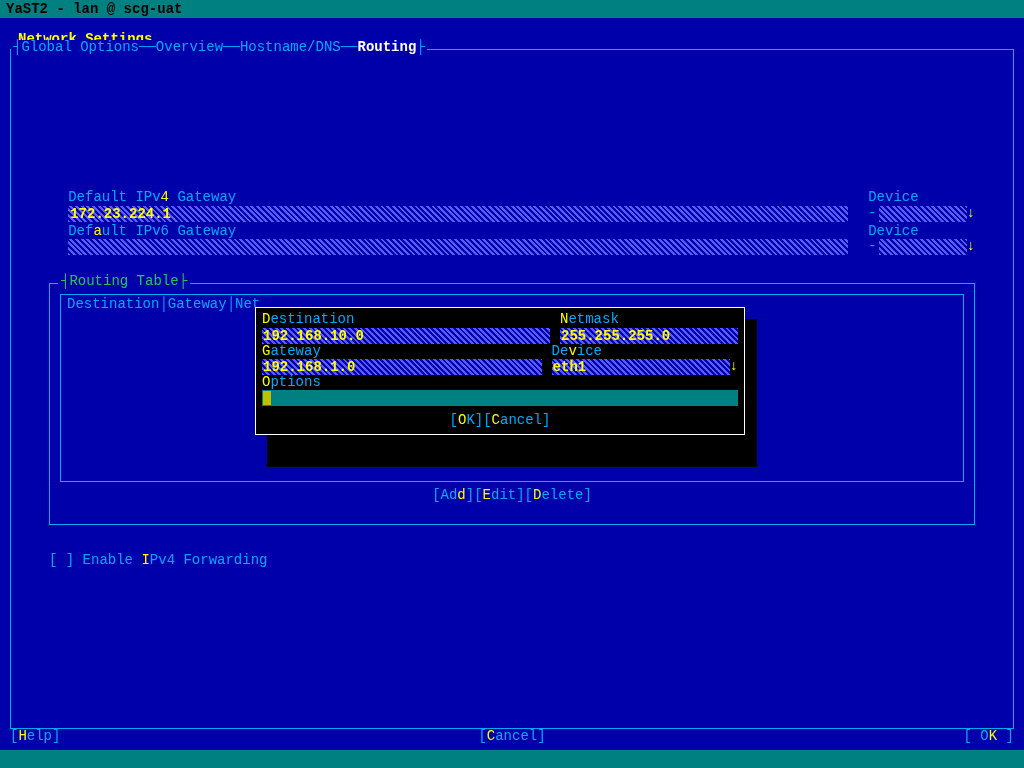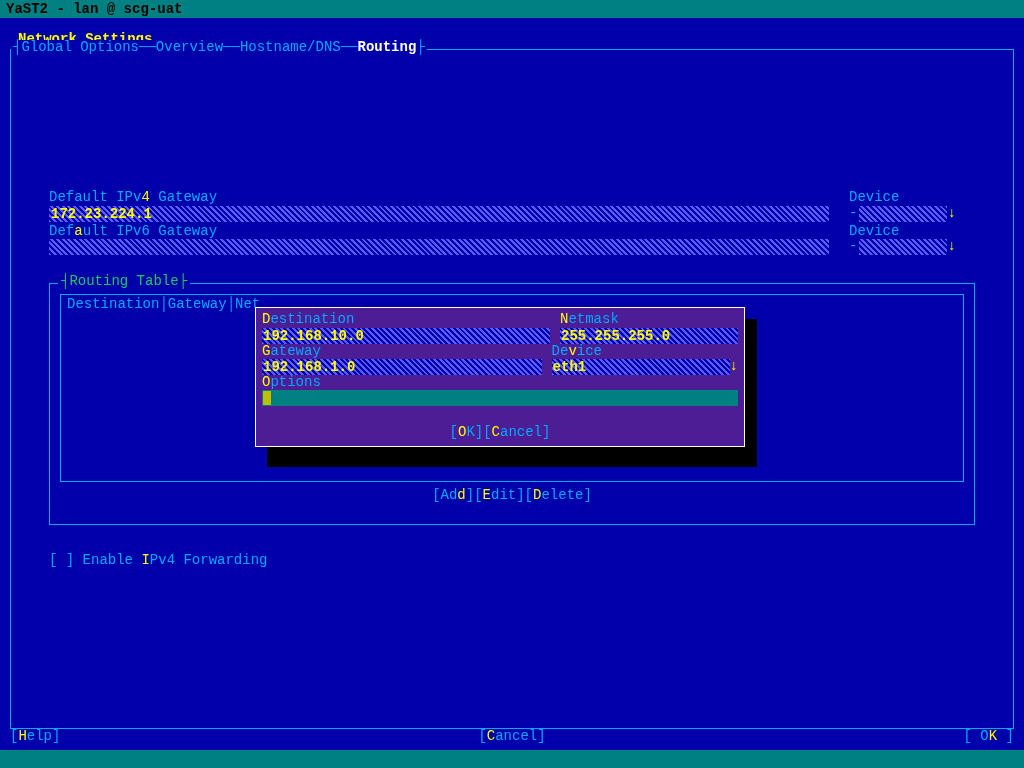--- a/index.html
+++ b/index.html
@@ -45,21 +45,21 @@
     background: #0000aa;
     color: #00aaff;
     padding: 0 2px;
   }
   .tabs-label .sel { color: #fff; font-weight: bold; }
   .tabs-label .dim { color: #00aaff; }
   .line-seg { color: #00aaff; }
   .content { margin-top: 130px; }
   .label { color: #00aaff; }
   .label .hl { color: #ffff00; }
-  .row { display: flex; align-items: flex-end; gap: 20px; }
+  .row { display: flex; align-items: flex-end; gap: 20px; justify-content: flex-end; }
   .col { display: flex; flex-direction: column; }
   .input-ipv4 { width: 780px; }
   .input-device { width: 88px; }
   .tui-input {
     background-image: repeating-linear-gradient(45deg,#5a5aff 0 2px,#0000aa 2px 4px);
     background-color:#4040d8;
     color: #fff;
     border: none;
     font: inherit;
     height: 16px;
@@ -98,21 +98,21 @@
     position:absolute;
     top:24px; left:206px;
     width:490px; height:148px;
     background:#000;
     z-index:5;
   }
   .dialog {
     position:absolute;
     top:12px; left:194px;
     width:490px;
-    background:#4c1d95;
+    background:#000000;
     border:1px solid #fff;
     z-index:10;
     padding:4px 6px 6px 6px;
     color:#00aaff;
   }
   .dialog .drow { display:flex; gap:10px; }
   .dialog .dcol { display:flex; flex-direction:column; flex:1; }
   .dialog .dcol.short { flex:0 0 140px; }
   .dialog .lbl { color:#00aaff; }
   .dialog .lbl .hl { color:#ffff00; }
@@ -120,21 +120,21 @@
     background-image: repeating-linear-gradient(45deg,#5a5aff 0 2px,#0000aa 2px 4px);
     color:#ffff00; border:none; font:inherit; height:16px;
     font-weight:bold; padding-left:1px;
   }
   .dialog .options-input {
     background:#008080;
     border:none; width:100%; height:16px; font:inherit;
     color:#000; padding-left:1px;
   }
   .dialog .dev-sel { display:flex; }
-  .dialog .okcancel { text-align:center; margin-top:18px; color:#00aaff; }
+  .dialog .okcancel { text-align:center; margin-top:6px; color:#00aaff; }
   .dialog .okcancel .hl { color:#ffff00; }
 
   .checkboxes { margin-top:28px; color:#00aaff; }
   .checkboxes .cb .hl { color:#ffff00; }
 
   .bottom-bar {
     position:absolute;
     bottom:6px; left:10px; right:10px;
     display:flex; justify-content:space-between;
     color:#00aaff;

